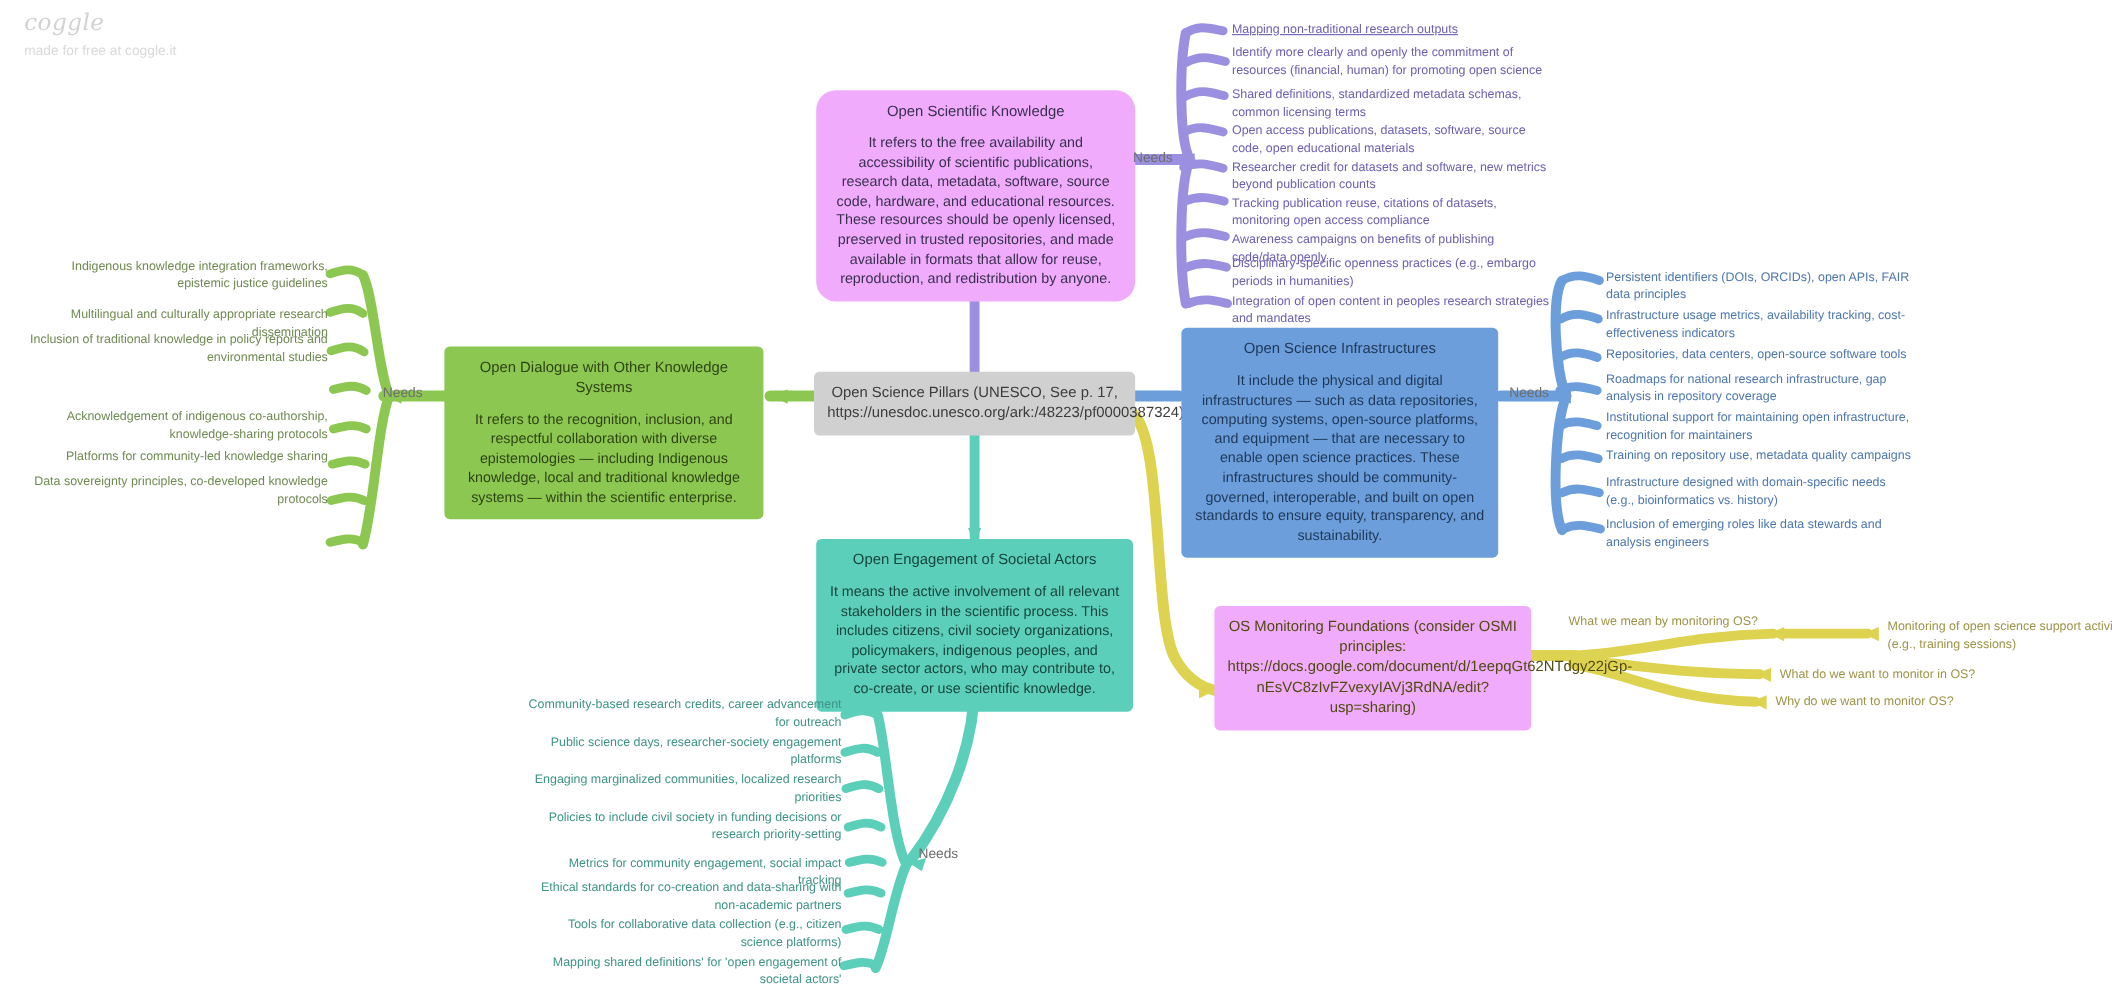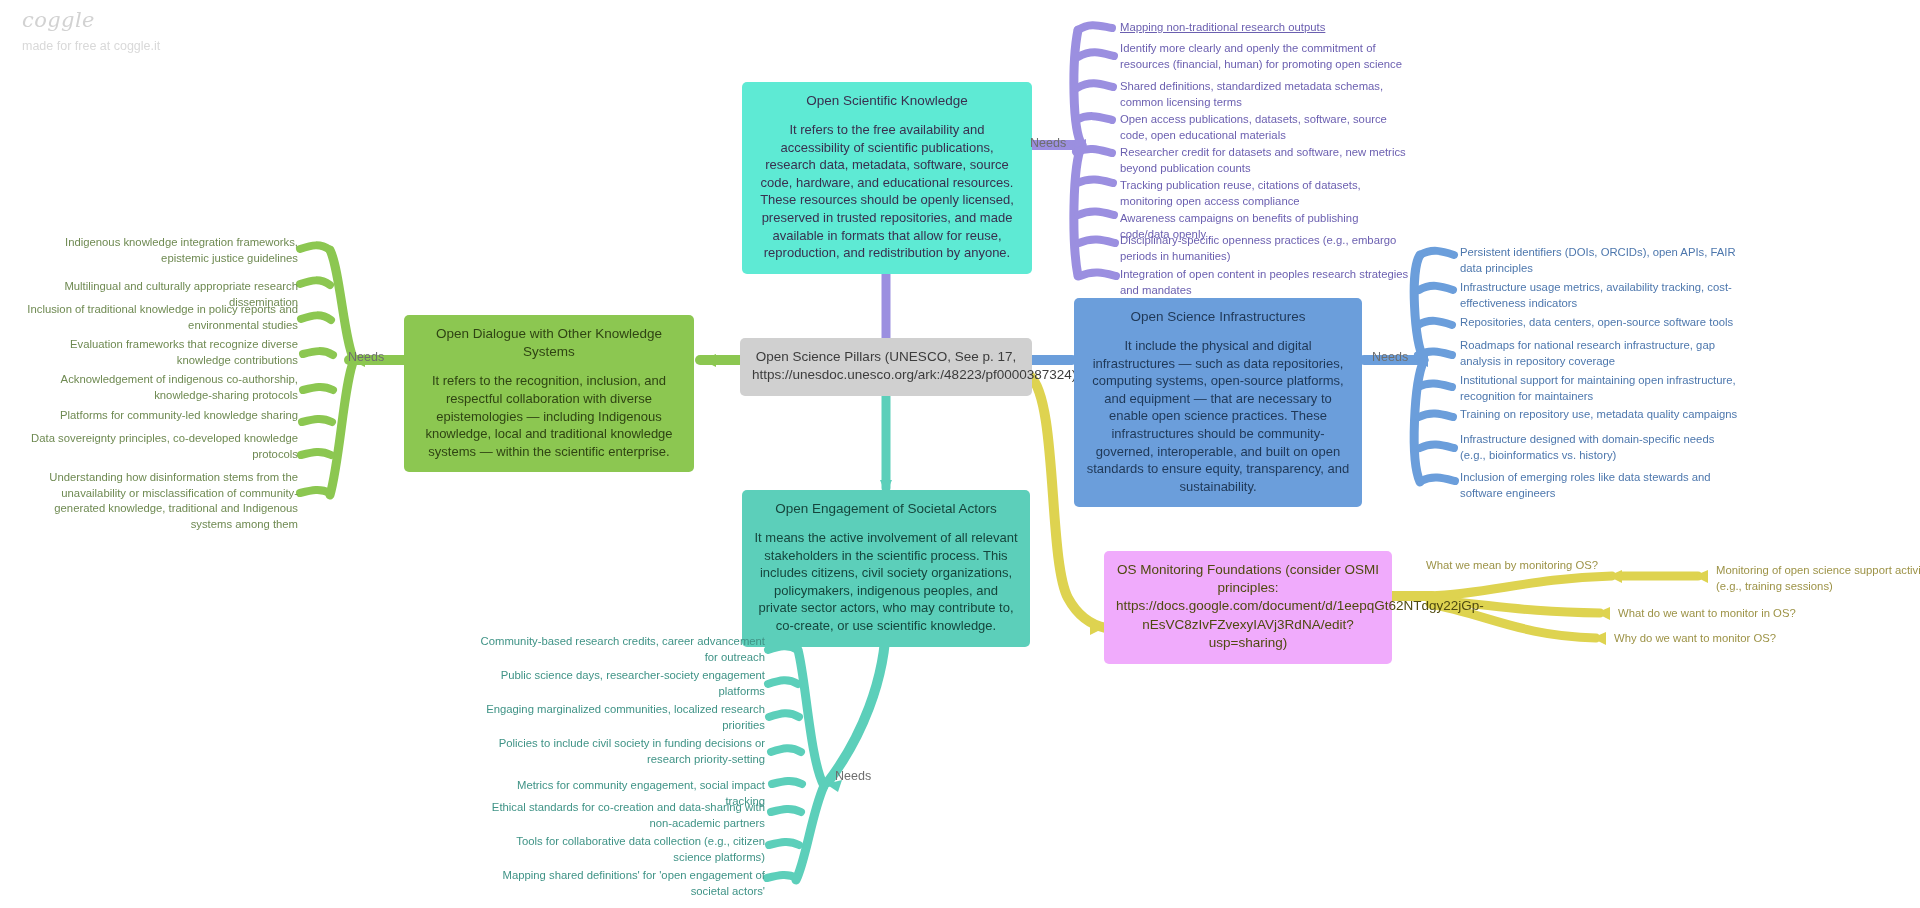--- a/index.html
+++ b/index.html
@@ -55,21 +55,21 @@
     margin-bottom: 11px;
     display: block;
   }
   .node .body {
     font-size: 13px;
     display: block;
   }
   .node.single .title { margin-bottom: 0; }
 
   .n-root   { background: #d0d0d0; color: #3c3c3c; }
-  .n-purple { background: #5eead4; color: #39304f; }
+  .n-purple { background: #f0abfc; color: #39304f; border-radius: 18px; }
   .n-green  { background: #8cc751; color: #2f4413; }
   .n-blue   { background: #6b9edb; color: #1f3857; }
   .n-teal   { background: #5ccfba; color: #16463d; }
   .n-yellow { background: #f0abfc; color: #4f4a10; }
 
   
   .leaf {
     position: absolute;
     font-size: 11.3px;
     line-height: 1.38;
@@ -200,40 +200,38 @@
 
   <div class="node n-green" style="left:404px; top:315px; width:290px;">
     <span class="title">Open Dialogue with Other Knowledge Systems</span>
     <span class="body">It refers to the recognition, inclusion, and respectful collaboration with diverse epistemologies — including Indigenous knowledge, local and traditional knowledge systems — within the scientific enterprise.</span>
   </div>
   <div class="rel" style="left:348px; top:350px;">Needs</div>
 
   <div class="leaf left c-green" style="left:20px; top:235px; width:278px;">Indigenous knowledge integration frameworks, epistemic justice guidelines</div>
   <div class="leaf left c-green" style="left:20px; top:268px; width:278px;margin-top:11px;">Multilingual and culturally appropriate research dissemination</div>
   <div class="leaf left c-green" style="left:20px; top:302px; width:278px;">Inclusion of traditional knowledge in policy reports and environmental studies</div>
-  <div class="leaf left c-green" style="left:20px; top:337px; width:278px;">Evaluation frameworks that recognize diverse knowledge contributions</div>
   <div class="leaf left c-green" style="left:20px; top:372px; width:278px;">Acknowledgement of indigenous co-authorship, knowledge-sharing protocols</div>
   <div class="leaf left c-green" style="left:20px; top:408px; width:278px;">Platforms for community-led knowledge sharing</div>
   <div class="leaf left c-green" style="left:20px; top:431px; width:278px;">Data sovereignty principles, co-developed knowledge protocols</div>
-  <div class="leaf left c-green" style="left:20px; top:470px; width:278px;">Understanding how disinformation stems from the unavailability or misclassification of community-generated knowledge, traditional and Indigenous systems among them</div>
 
   <div class="node n-blue" style="left:1074px; top:298px; width:288px;">
     <span class="title">Open Science Infrastructures</span>
     <span class="body">It include the physical and digital infrastructures — such as data repositories, computing systems, open-source platforms, and equipment — that are necessary to enable open science practices. These infrastructures should be community-governed, interoperable, and built on open standards to ensure equity, transparency, and sustainability.</span>
   </div>
   <div class="rel" style="left:1372px; top:350px;">Needs</div>
 
   <div class="leaf right c-blue" style="left:1460px; top:245px; width:280px;">Persistent identifiers (DOIs, ORCIDs), open APIs, FAIR data principles</div>
   <div class="leaf right c-blue" style="left:1460px; top:280px; width:280px;">Infrastructure usage metrics, availability tracking, cost-effectiveness indicators</div>
   <div class="leaf right c-blue" style="left:1460px; top:315px; width:280px;">Repositories, data centers, open-source software tools</div>
   <div class="leaf right c-blue" style="left:1460px; top:338px; width:280px;">Roadmaps for national research infrastructure, gap analysis in repository coverage</div>
   <div class="leaf right c-blue" style="left:1460px; top:373px; width:280px;">Institutional support for maintaining open infrastructure, recognition for maintainers</div>
   <div class="leaf right c-blue" style="left:1460px; top:407px; width:280px;">Training on repository use, metadata quality campaigns</div>
   <div class="leaf right c-blue" style="left:1460px; top:432px; width:280px;">Infrastructure designed with domain-specific needs (e.g., bioinformatics vs. history)</div>
-  <div class="leaf right c-blue" style="left:1460px; top:470px; width:280px;">Inclusion of emerging roles like data stewards and software engineers</div>
+  <div class="leaf right c-blue" style="left:1460px; top:470px; width:280px;">Inclusion of emerging roles like data stewards and analysis engineers</div>
 
   <div class="node n-teal" style="left:742px; top:490px; width:288px;">
     <span class="title">Open Engagement of Societal Actors</span>
     <span class="body">It means the active involvement of all relevant stakeholders in the scientific process. This includes citizens, civil society organizations, policymakers, indigenous peoples, and private sector actors, who may contribute to, co-create, or use scientific knowledge.</span>
   </div>
   <div class="rel" style="left:835px; top:769px;">Needs</div>
 
   <div class="leaf left c-teal" style="left:480px; top:634px; width:285px;">Community-based research credits, career advancement for outreach</div>
   <div class="leaf left c-teal" style="left:480px; top:668px; width:285px;">Public science days, researcher-society engagement platforms</div>
   <div class="leaf left c-teal" style="left:480px; top:702px; width:285px;">Engaging marginalized communities, localized research priorities</div>

